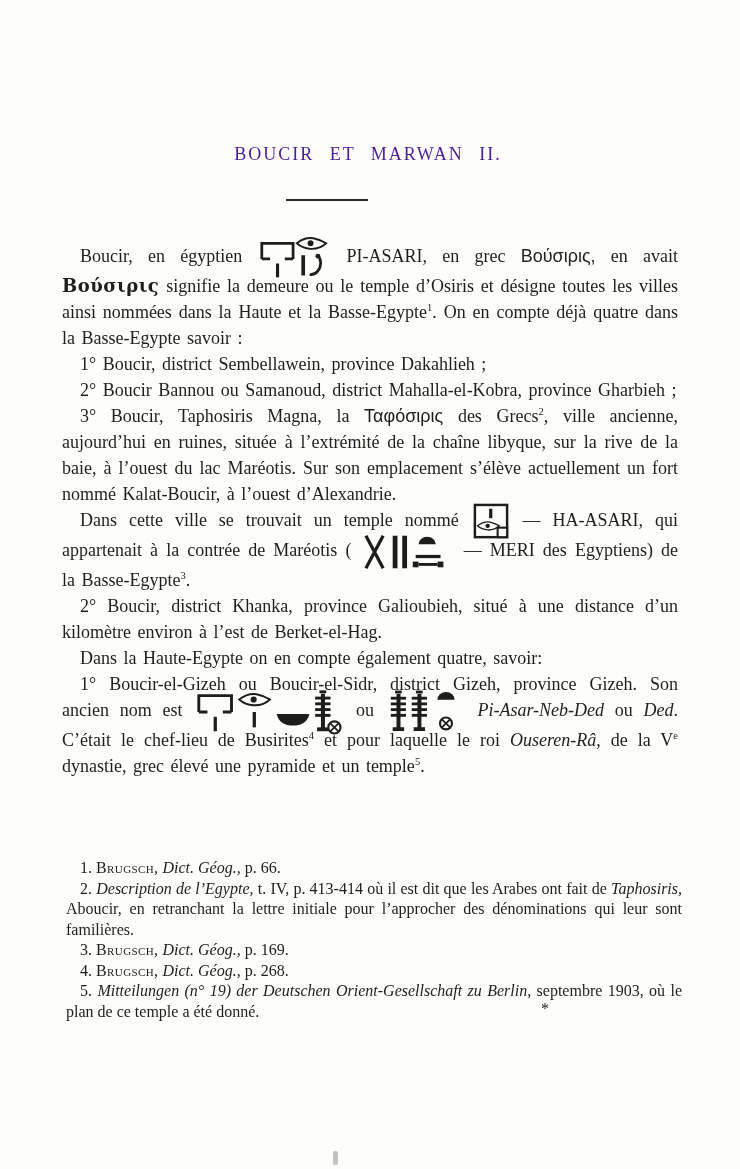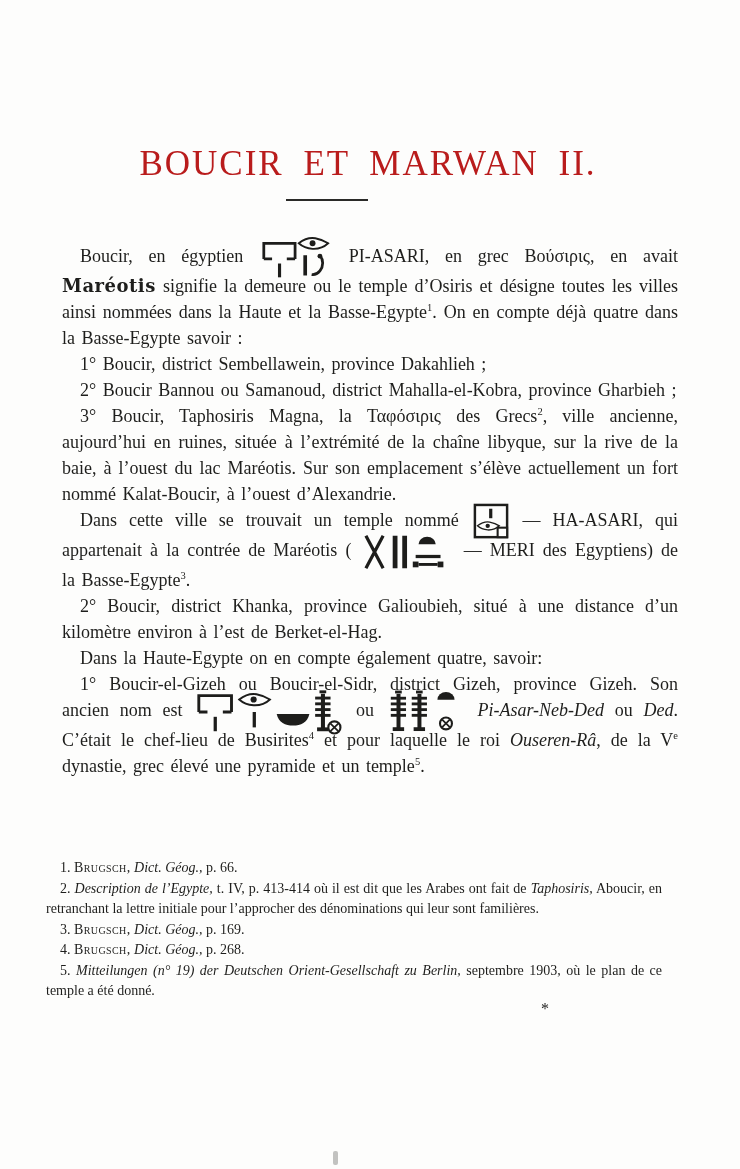--- a/index.html
+++ b/index.html
@@ -3,41 +3,41 @@
 <meta charset="utf-8">
 <style>
   html,body{margin:0;padding:0;background:#e8e8e8;}
   .page{
     position:relative;width:740px;height:1169px;background:#fdfdfc;
     font-family:"Liberation Serif","DejaVu Serif",serif;color:#1e1e1c;
     overflow:hidden;margin:0 auto;
   }
   .title{
     position:absolute;top:144px;left:0;right:4px;margin:0;text-align:center;
-    font-size:35px;font-weight:normal;letter-spacing:2px;word-spacing:9px;color:#b91c1c;
+    font-size:18px;font-weight:normal;letter-spacing:2px;word-spacing:9px;color:#4c1d95;
   }
   .rule{position:absolute;top:199px;left:286px;width:82px;height:2.4px;background:#2a2a28;}
   .content{
     position:absolute;left:62px;width:616px;top:243px;
     font-size:18px;line-height:26px;text-align:justify;word-spacing:2px;
   }
   .para{margin:0;text-indent:18px;}
   .it{font-style:italic;}
-  .greek{font-family:Liberation Serif, serif;margin-top:12px;}
+  .greek{font-family:Liberation Sans, sans-serif;margin-top:12px;}
   .coptic{font-family:"DejaVu Serif",serif;font-weight:bold;letter-spacing:.5px;}
   sup{font-size:10.5px;line-height:0;vertical-align:super;}
   .hg{display:inline-block;vertical-align:middle;color:#1d1d1b;}
   .hg svg{display:block;}
   .hg1{margin:-8px 2px;}
   .hg2{margin:-4px 2px;}
   .hg3{margin:-7px 2px;}
   .hg4,.hg5{margin:-10px 2px;}
   .footnotes{
-    position:absolute;left:46px;width:616px;top:858px;
-    font-size:14px;line-height:20.5px;text-align:justify;
+    position:absolute;left:66px;width:616px;top:858px;
+    font-size:16px;line-height:20.5px;text-align:justify;
   }
   .fn{margin:0;text-indent:14px;}
   .sc{font-variant:small-caps;letter-spacing:.4px;}
   .pagemark{position:absolute;top:1000px;left:541px;font-size:16px;color:#1e1e1c;}
   .smudge{position:absolute;left:333px;top:1151px;width:5px;height:14px;background:#c2c2c0;border-radius:2px;}
 </style>
 </head>
 <body>
 
 <svg width="0" height="0" style="position:absolute" aria-hidden="true">
@@ -76,21 +76,21 @@
   <div class="rule"></div>
 
   <div class="content">
 
     <p class="para"><span>Boucir, en égyptien </span><span class="hg hg1"><svg width="70" height="46" viewBox="0 0 76 50">
             <use href="#hg-pr" x="0" y="4"></use>
             <use href="#hg-eye" x="40" y="2"></use>
             <rect x="46" y="22" width="4" height="22" fill="currentColor"></rect>
             <circle cx="64" cy="23" r="2.6" fill="currentColor"></circle>
             <path d="M64,22 c4,5 4,12 0,17 c-2.5,3 -6,4.5 -9,4" fill="none" stroke="currentColor" stroke-width="3"></path>
-          </svg></span><span> PI-ASARI, en grec </span><span class="greek">Βούσιρις,</span><span> en avait </span><span class="coptic">Maréotis</span><span> signifie la demeure ou le temple d’Osiris et désigne toutes les villes ainsi nommées dans la Haute et la Basse-Egypte</span><sup>1</sup><span>. On en compte déjà quatre dans la Basse-Egypte savoir :</span></p>
+          </svg></span><span> PI-ASARI, en grec </span><span class="greek">Βούσιρις,</span><span> en avait </span><span class="coptic">Βούσιρις</span><span> signifie la demeure ou le temple d’Osiris et désigne toutes les villes ainsi nommées dans la Haute et la Basse-Egypte</span><sup>1</sup><span>. On en compte déjà quatre dans la Basse-Egypte savoir :</span></p>
 
     <p class="para">1° Boucir, district Sembellawein, province Dakahlieh ;</p>
 
     <p class="para">2° Boucir Bannou ou Samanoud, district Mahalla-el-Kobra, province Gharbieh ;</p>
 
     <p class="para"><span>3° Boucir, Taphosiris Magna, la </span><span class="greek">Ταφόσιρις</span><span> des Grecs</span><sup>2</sup><span>, ville ancienne, aujourd’hui en ruines, située à l’extrémité de la chaîne libyque, sur la rive de la baie, à l’ouest du lac Maréotis. Sur son emplacement s’élève actuellement un fort nommé Kalat-Boucir, à l’ouest d’Alexandrie.</span></p>
 
     <p class="para"><span>Dans cette ville se trouvait un temple nommé </span><span class="hg hg2"><svg width="36" height="38" viewBox="0 0 38 40">
             <rect x="2" y="2" width="34" height="34" fill="none" stroke="currentColor" stroke-width="2.6"></rect>
             <rect x="17" y="6" width="3.4" height="10" fill="currentColor"></rect>

